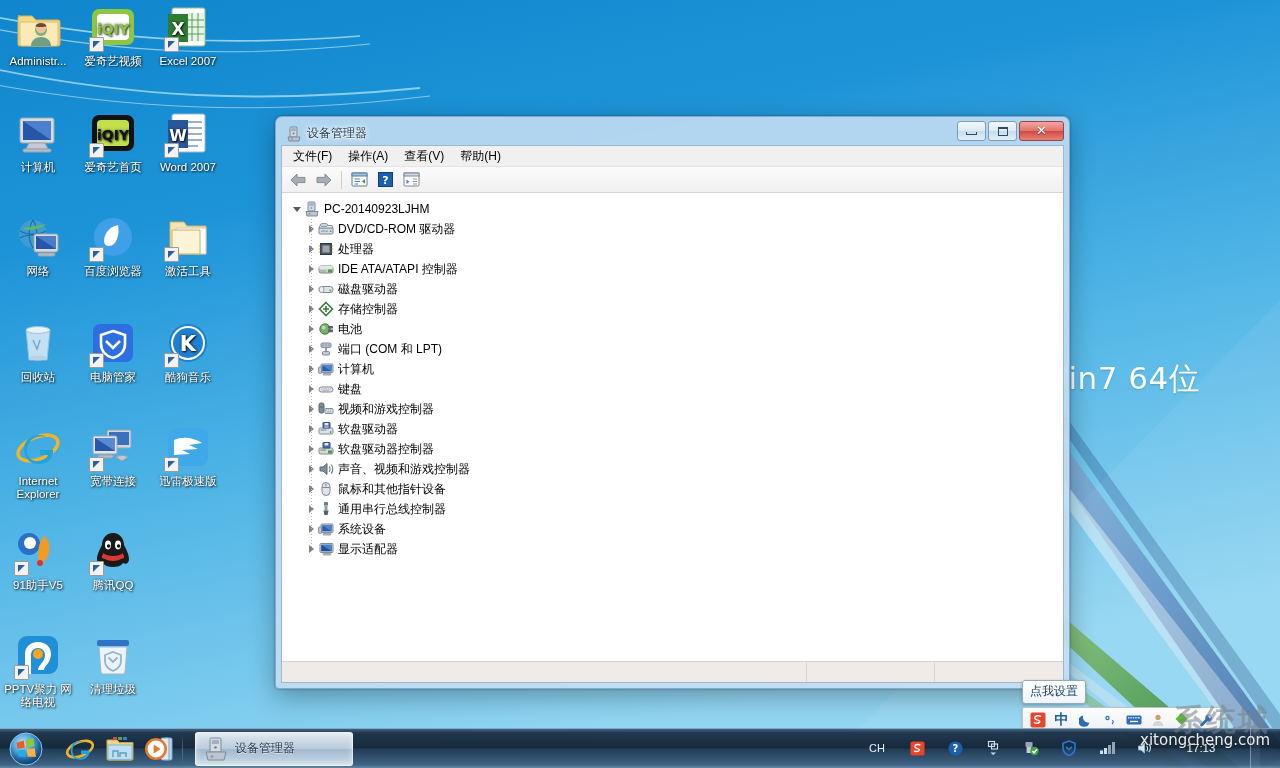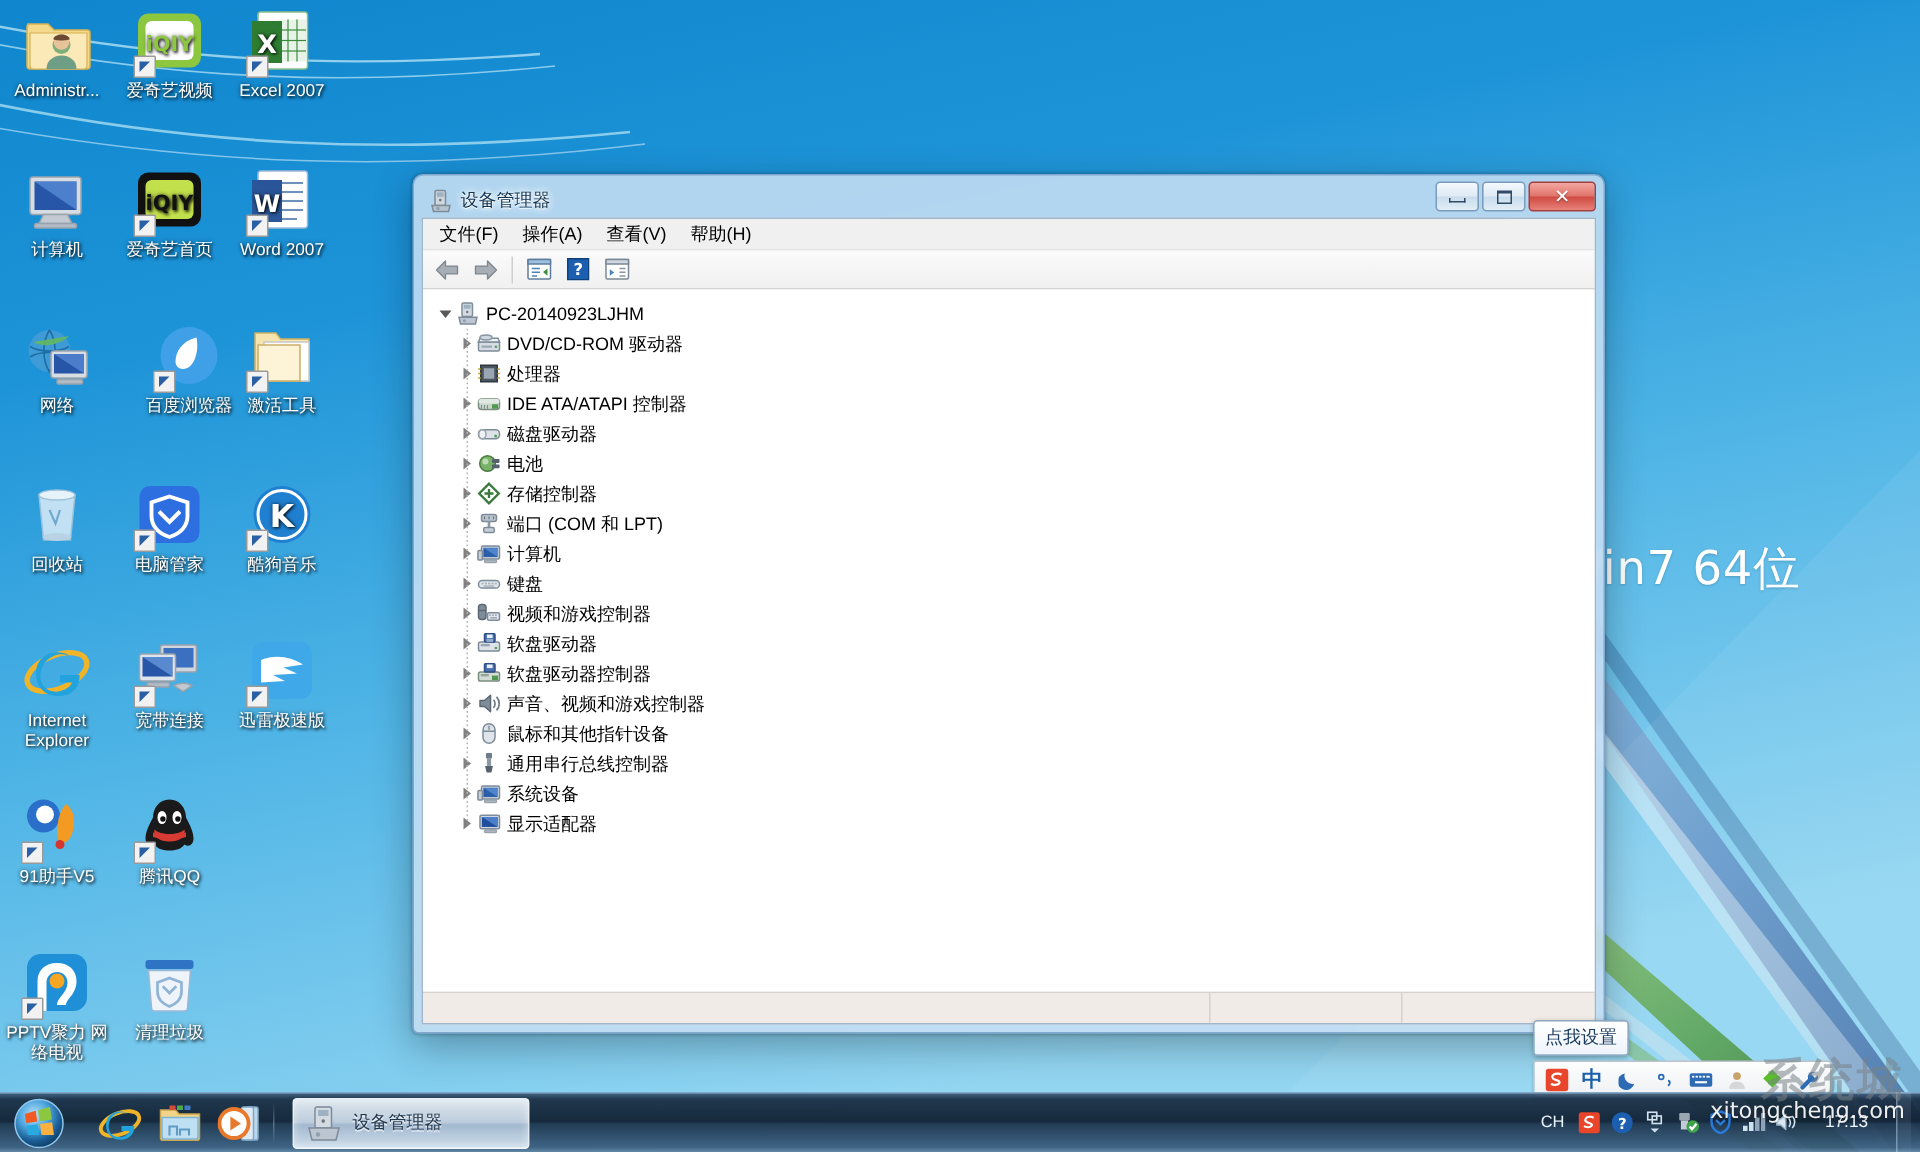--- a/index.html
+++ b/index.html
@@ -185,21 +185,21 @@
     padding: 0 12px 0 8px; border-radius: 3px;
     background: linear-gradient(to bottom, rgba(238,246,252,0.92) 0%, rgba(206,222,238,0.90) 48%, rgba(176,198,220,0.90) 52%, rgba(216,230,243,0.92) 100%);
     border: 1px solid rgba(255,255,255,0.65);
     box-shadow: inset 0 0 6px rgba(255,255,255,0.5);
     cursor: default;
   }
   .task-btn .tlab { font-size: 12px; color: #22364a; text-shadow: 0 1px 0 rgba(255,255,255,0.7); white-space: nowrap; }
 
   #tray {
     position: absolute; right: 0; bottom: 0; height: 40px;
-    display: flex; align-items: center; gap: 0px; padding-right: 6px;
+    display: flex; align-items: center; gap: 16px; padding-right: 20px;
   }
   #tray .tr { width: 22px; height: 24px; display: flex; align-items: center; justify-content: center; cursor: default; }
   #tray .trtext { font-size: 11px; color: #e9f2fa; padding: 0 5px; }
   #clock {
     width: 58px; text-align: center; color: #f0f6fb; font-size: 11.5px;
     line-height: 13px; cursor: default;
   }
   #show-desktop {
     width: 10px; height: 40px; margin-left: 4px;
     border-left: 1px solid rgba(190,220,245,0.45);
@@ -373,21 +373,21 @@
           <path d="M8 14c4 2 10 3 15 1 4-1 7-3 9-5" fill="#63b95f" opacity="0.9"></path>
           <rect x="20" y="20" width="24" height="18" rx="2" fill="#d8dde3" stroke="#9aa5b0"></rect>
           <rect x="22" y="22" width="20" height="13" fill="#2756a8"></rect>
           <path d="M22 22h20v13z" fill="#5b8fd8" opacity="0.7"></path>
           <rect x="24" y="39" width="17" height="3" rx="1.4" fill="#b3bcc6" stroke="#98a3ae"></rect>
         </svg>
       </div>
       <span class="lbl">网络</span>
     </div>
 
-    <div class="dicon" style="left:88px;top:214px">
+    <div class="dicon" style="left:75px;top:214px">
       <div class="glyph">
         <svg width="48" height="48" viewBox="0 0 48 48">
           <circle cx="24" cy="23" r="19" fill="#3fa0e8"></circle>
           <path d="M29 11c-9 2-14 9-14 16 0 3 2 5 5 5 7 0 11-11 9-21z" fill="#fff"></path>
         </svg>
         <span class="shortcut-arrow"></span>
       </div>
       <span class="lbl">百度浏览器</span>
     </div>
 
@@ -699,40 +699,40 @@
             </span>
             <span class="tlabel">磁盘驱动器</span>
           </div>
 
           <div class="tnode">
             <span class="tw">
                 <span class="arrow"></span>
               </span>
             <span class="ticon">
               <svg width="16" height="16" viewBox="0 0 16 16">
+                <path d="M8 1.5l6.5 6.5L8 14.5 1.5 8z" fill="none" stroke="#3a7a3a" stroke-width="1.6"></path>
+                <path d="M5 8h6M8 5v6" stroke="#3a7a3a" stroke-width="1.6"></path>
+              </svg>
+            </span>
+            <span class="tlabel">存储控制器</span>
+          </div>
+
+          <div class="tnode">
+            <span class="tw">
+                <span class="arrow"></span>
+              </span>
+            <span class="ticon">
+              <svg width="16" height="16" viewBox="0 0 16 16">
                 <circle cx="7" cy="8" r="5.2" fill="#79b36a" stroke="#4a7a42"></circle>
                 <circle cx="5.6" cy="6.6" r="2" fill="#cfe4c6" opacity="0.8"></circle>
                 <rect x="10" y="5" width="5" height="2.6" rx="0.6" fill="#55616c"></rect>
                 <rect x="10" y="8.6" width="5" height="2.6" rx="0.6" fill="#55616c"></rect>
               </svg>
             </span>
             <span class="tlabel">电池</span>
-          </div>
-
-          <div class="tnode">
-            <span class="tw">
-                <span class="arrow"></span>
-              </span>
-            <span class="ticon">
-              <svg width="16" height="16" viewBox="0 0 16 16">
-                <path d="M8 1.5l6.5 6.5L8 14.5 1.5 8z" fill="none" stroke="#3a7a3a" stroke-width="1.6"></path>
-                <path d="M5 8h6M8 5v6" stroke="#3a7a3a" stroke-width="1.6"></path>
-              </svg>
-            </span>
-            <span class="tlabel">存储控制器</span>
           </div>
 
           <div class="tnode">
             <span class="tw">
                 <span class="arrow"></span>
               </span>
             <span class="ticon">
               <svg width="16" height="16" viewBox="0 0 16 16">
                 <rect x="3" y="2" width="10" height="4.6" rx="1.4" fill="#b9c3cd" stroke="#7e8b98"></rect>
                 <g stroke="#6b7785" stroke-width="0.8">

